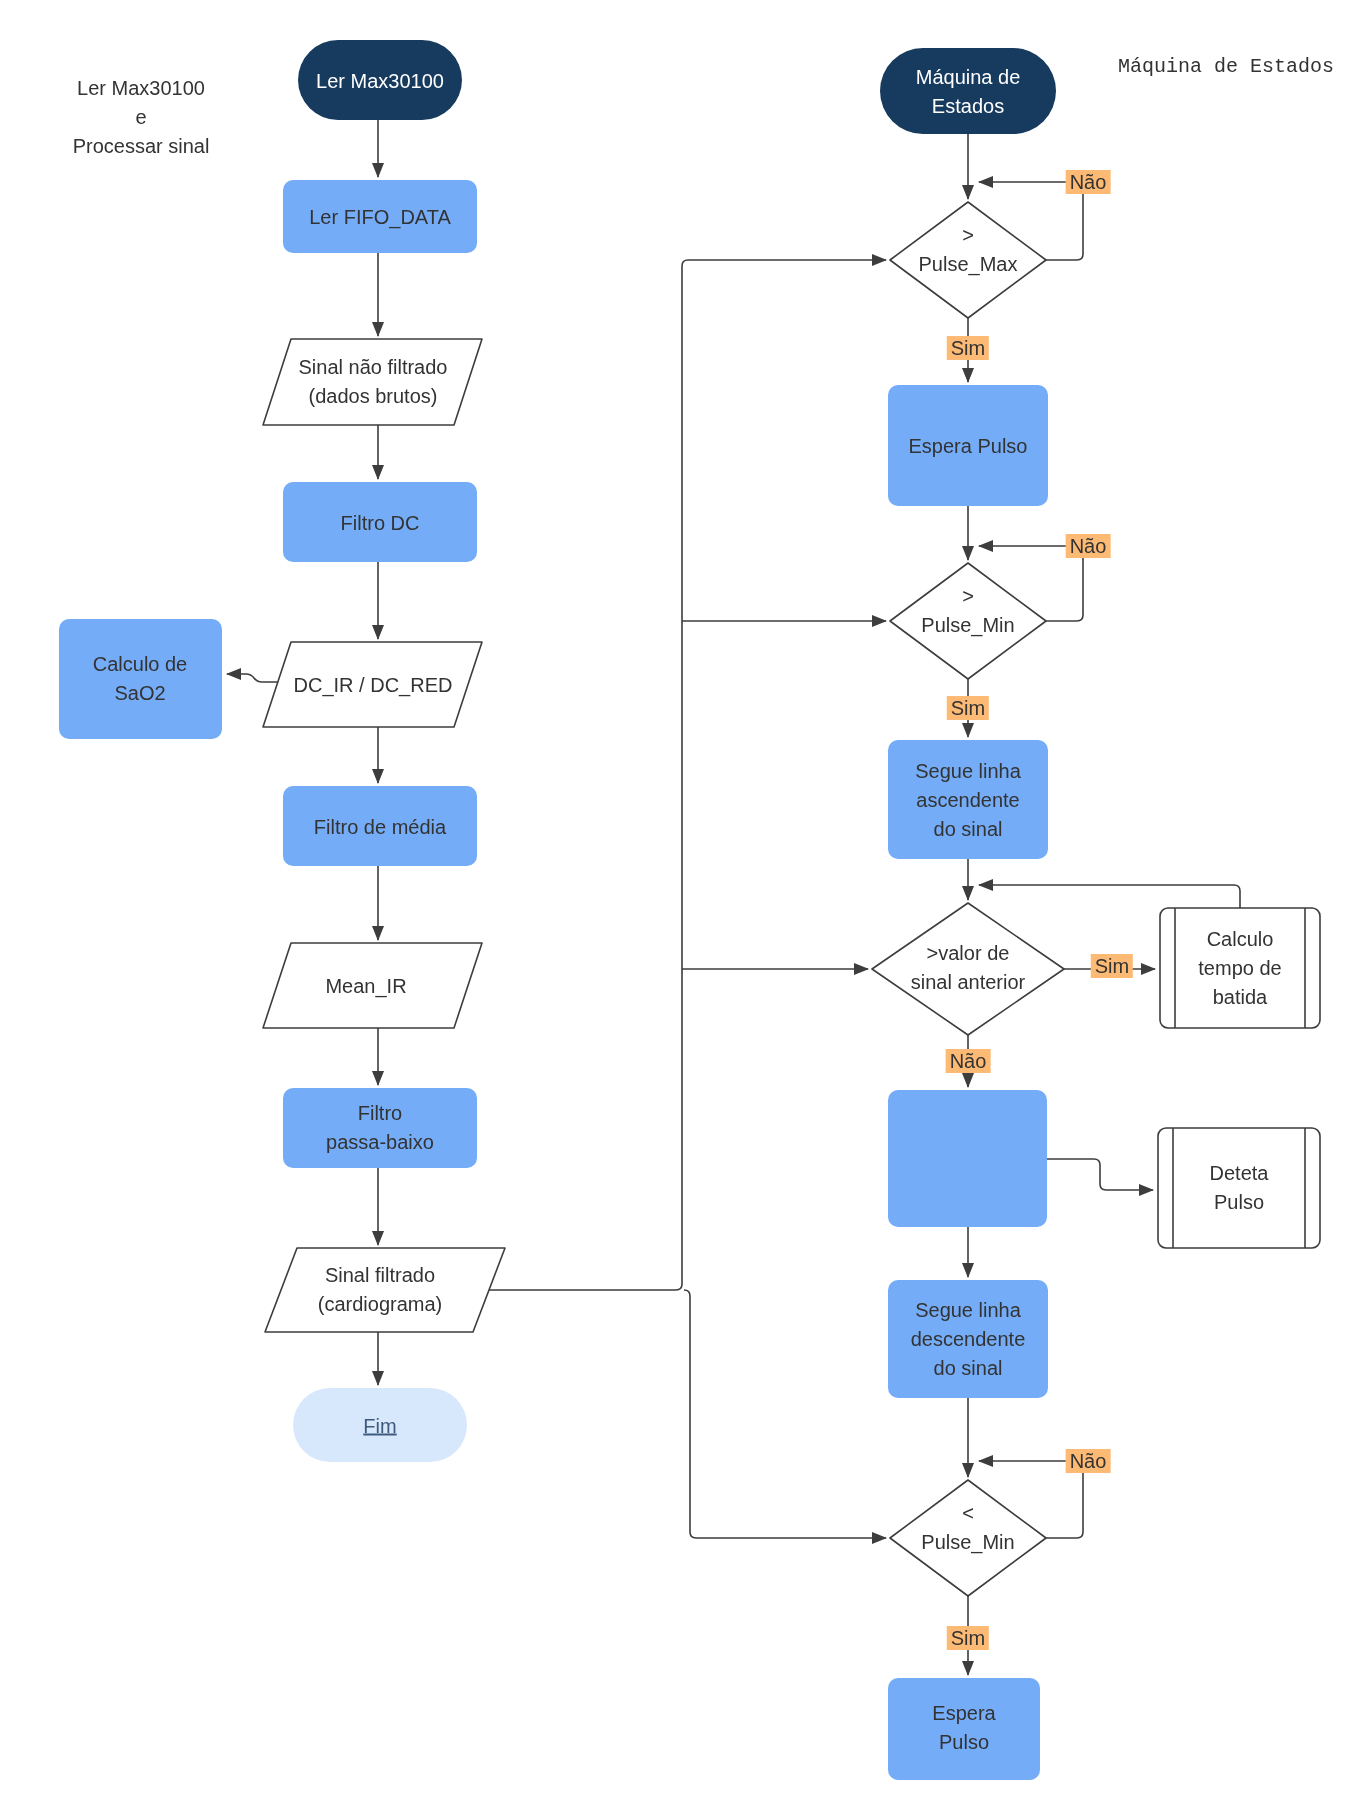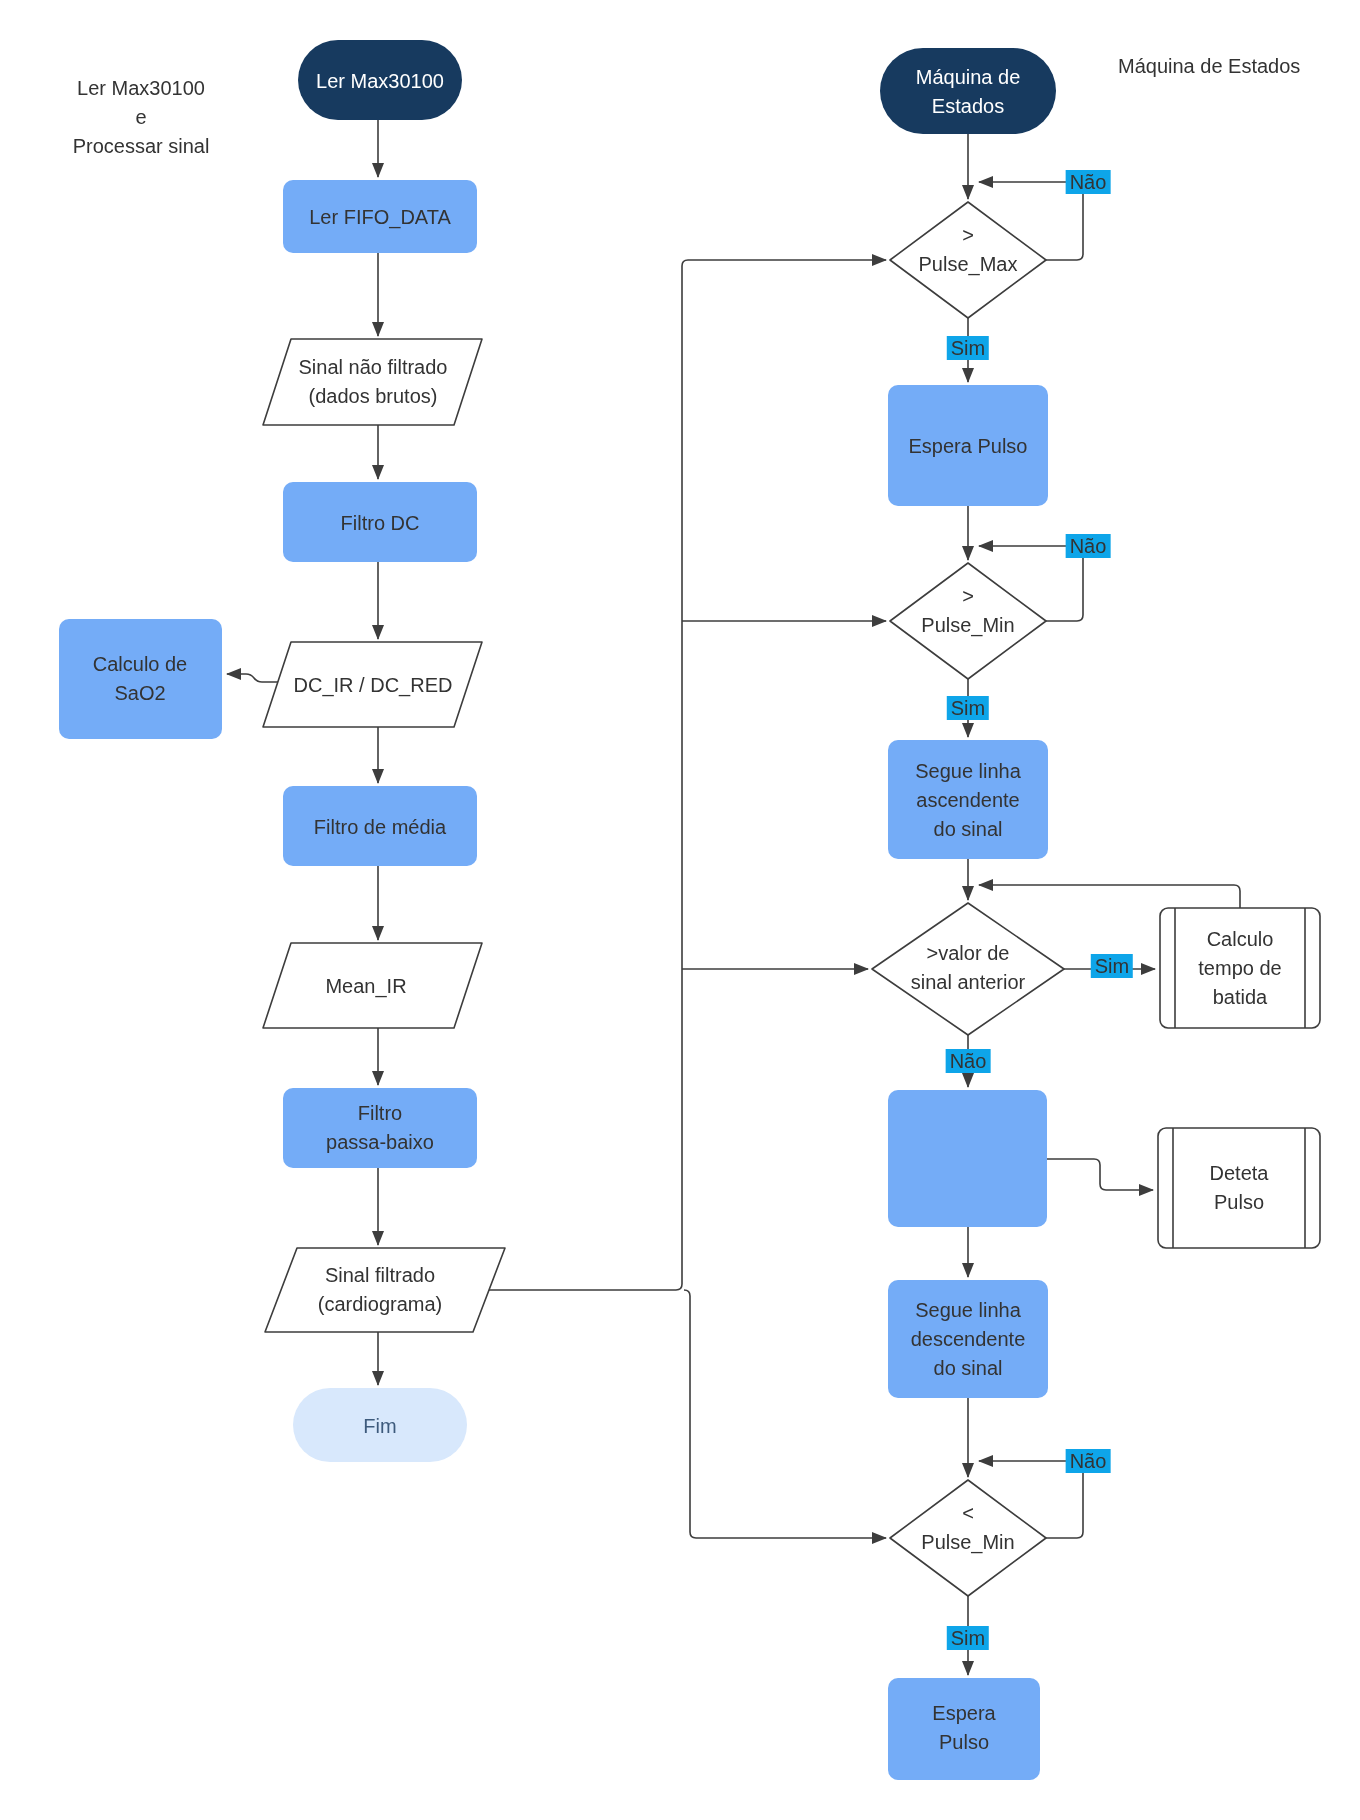--- a/index.html
+++ b/index.html
@@ -3,23 +3,23 @@
 <meta charset="utf-8">
 <style>
   html,body{margin:0;padding:0;background:#ffffff;}
   #canvas{position:relative;width:1360px;height:1820px;background:#ffffff;
           font-family:"Liberation Sans", sans-serif;overflow:hidden;}
   #shapes{position:absolute;left:0;top:0;}
   .lbl{position:absolute;transform:translate(-50%,-50%);text-align:center;
        font-size:20px;line-height:29px;color:#333333;white-space:nowrap;}
   .lbl .ln{display:block;}
   .white{color:#ffffff;}
-  .fim{color:#3d5a7c;}
-  .edge{background:#0ea5e9;padding:0 4px;line-height:24px;}
-  .caption{color:#333333;}
+  .fim{color:#3d5a7c;text-decoration:underline;}
+  .edge{background:#fdba74;padding:0 4px;line-height:24px;}
+  .caption{color:#333333;font-family:Liberation Mono, monospace;}
   .leftcap{line-height:29px;}
   .rightcap{transform:translate(0,-50%);}
 </style>
 </head>
 <body>
 
 <div id="canvas">
 
 <svg id="shapes" width="1360" height="1820" viewBox="0 0 1360 1820">
   <defs>

